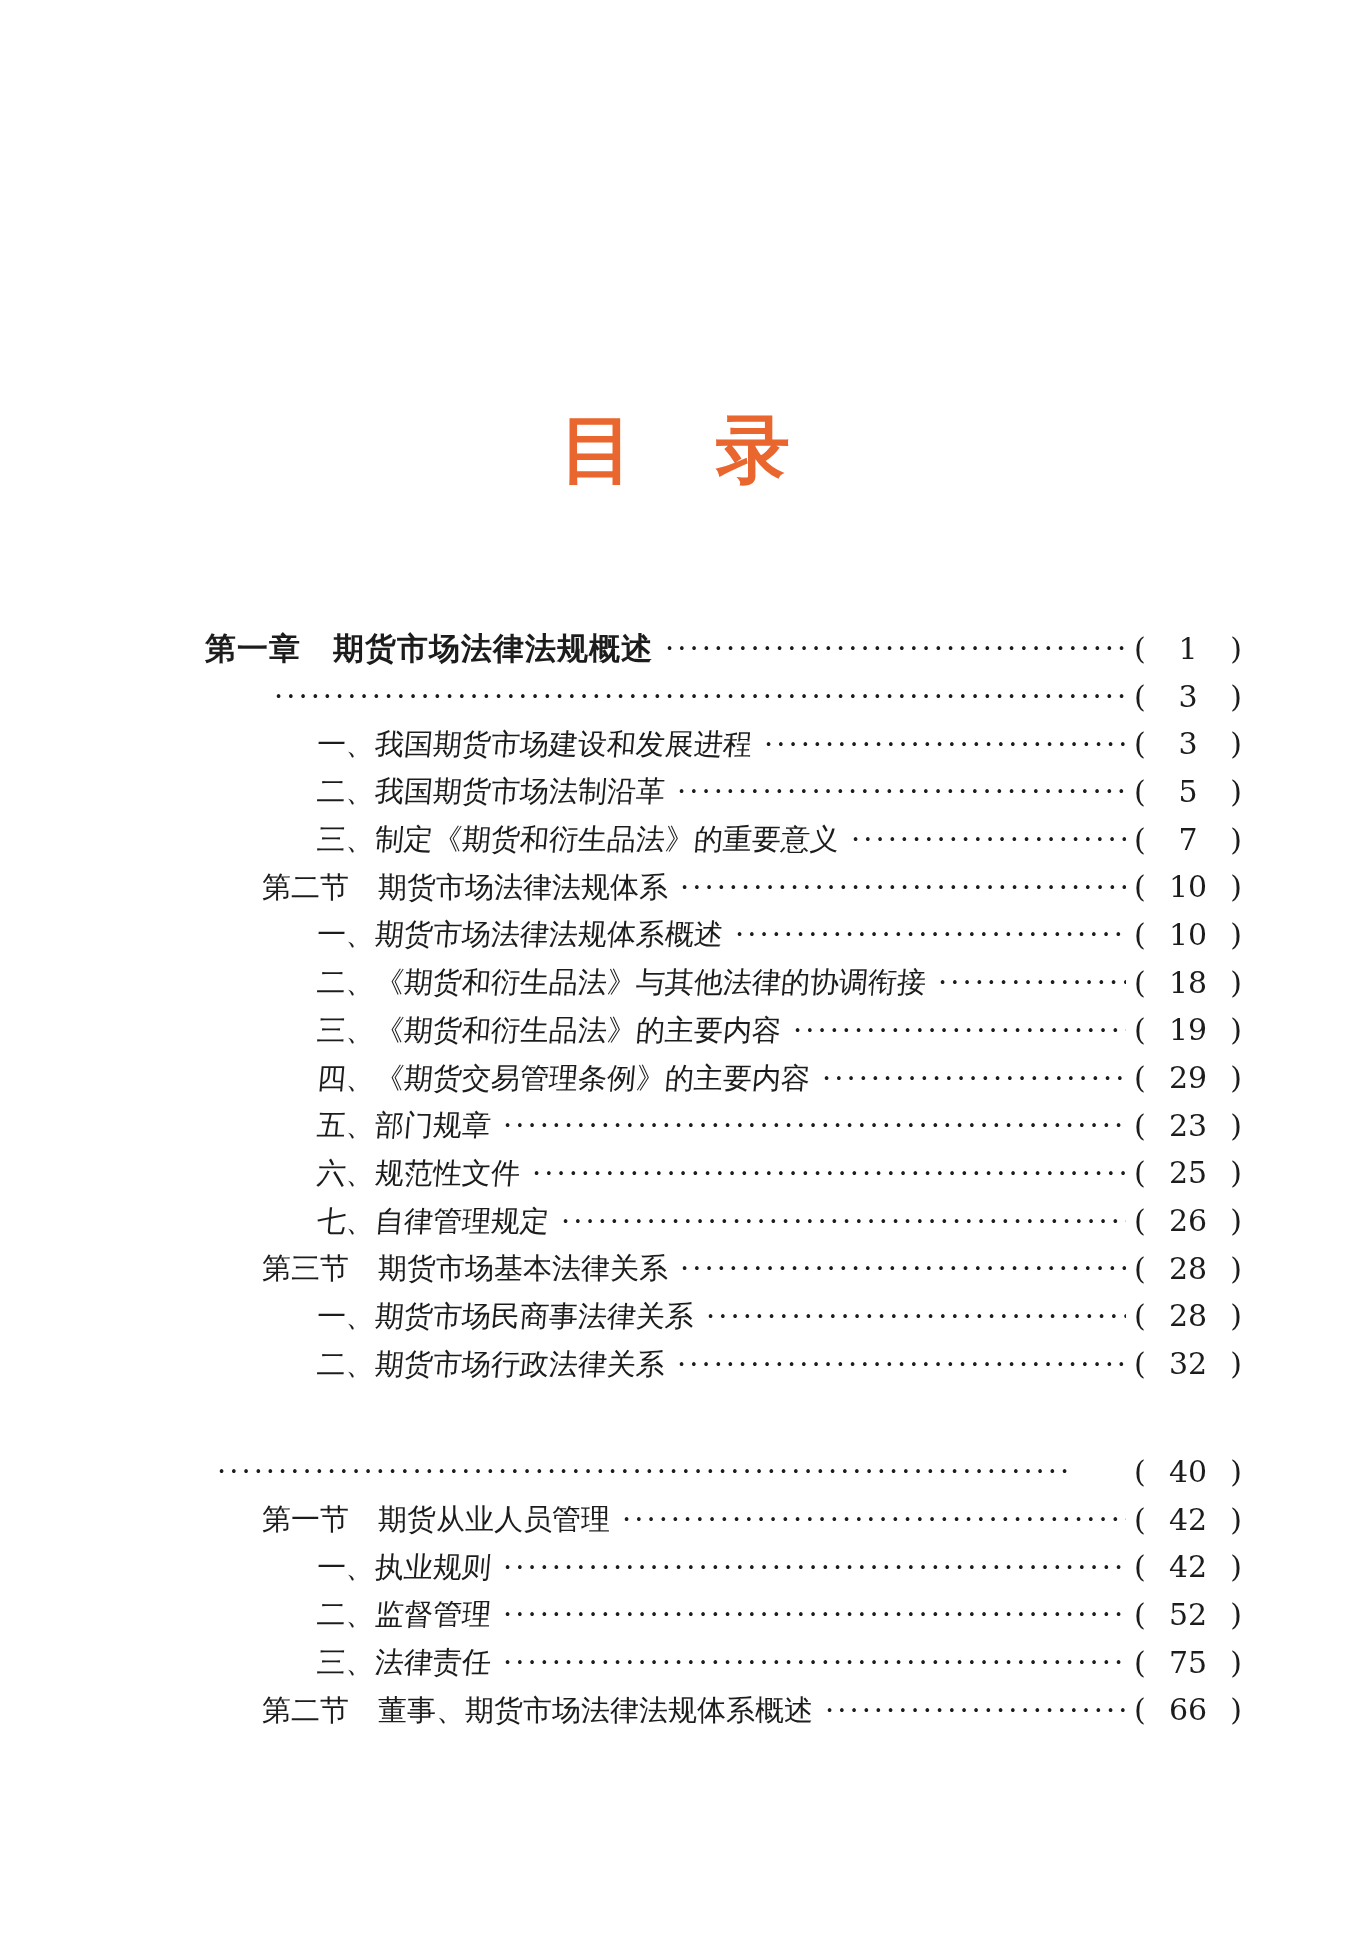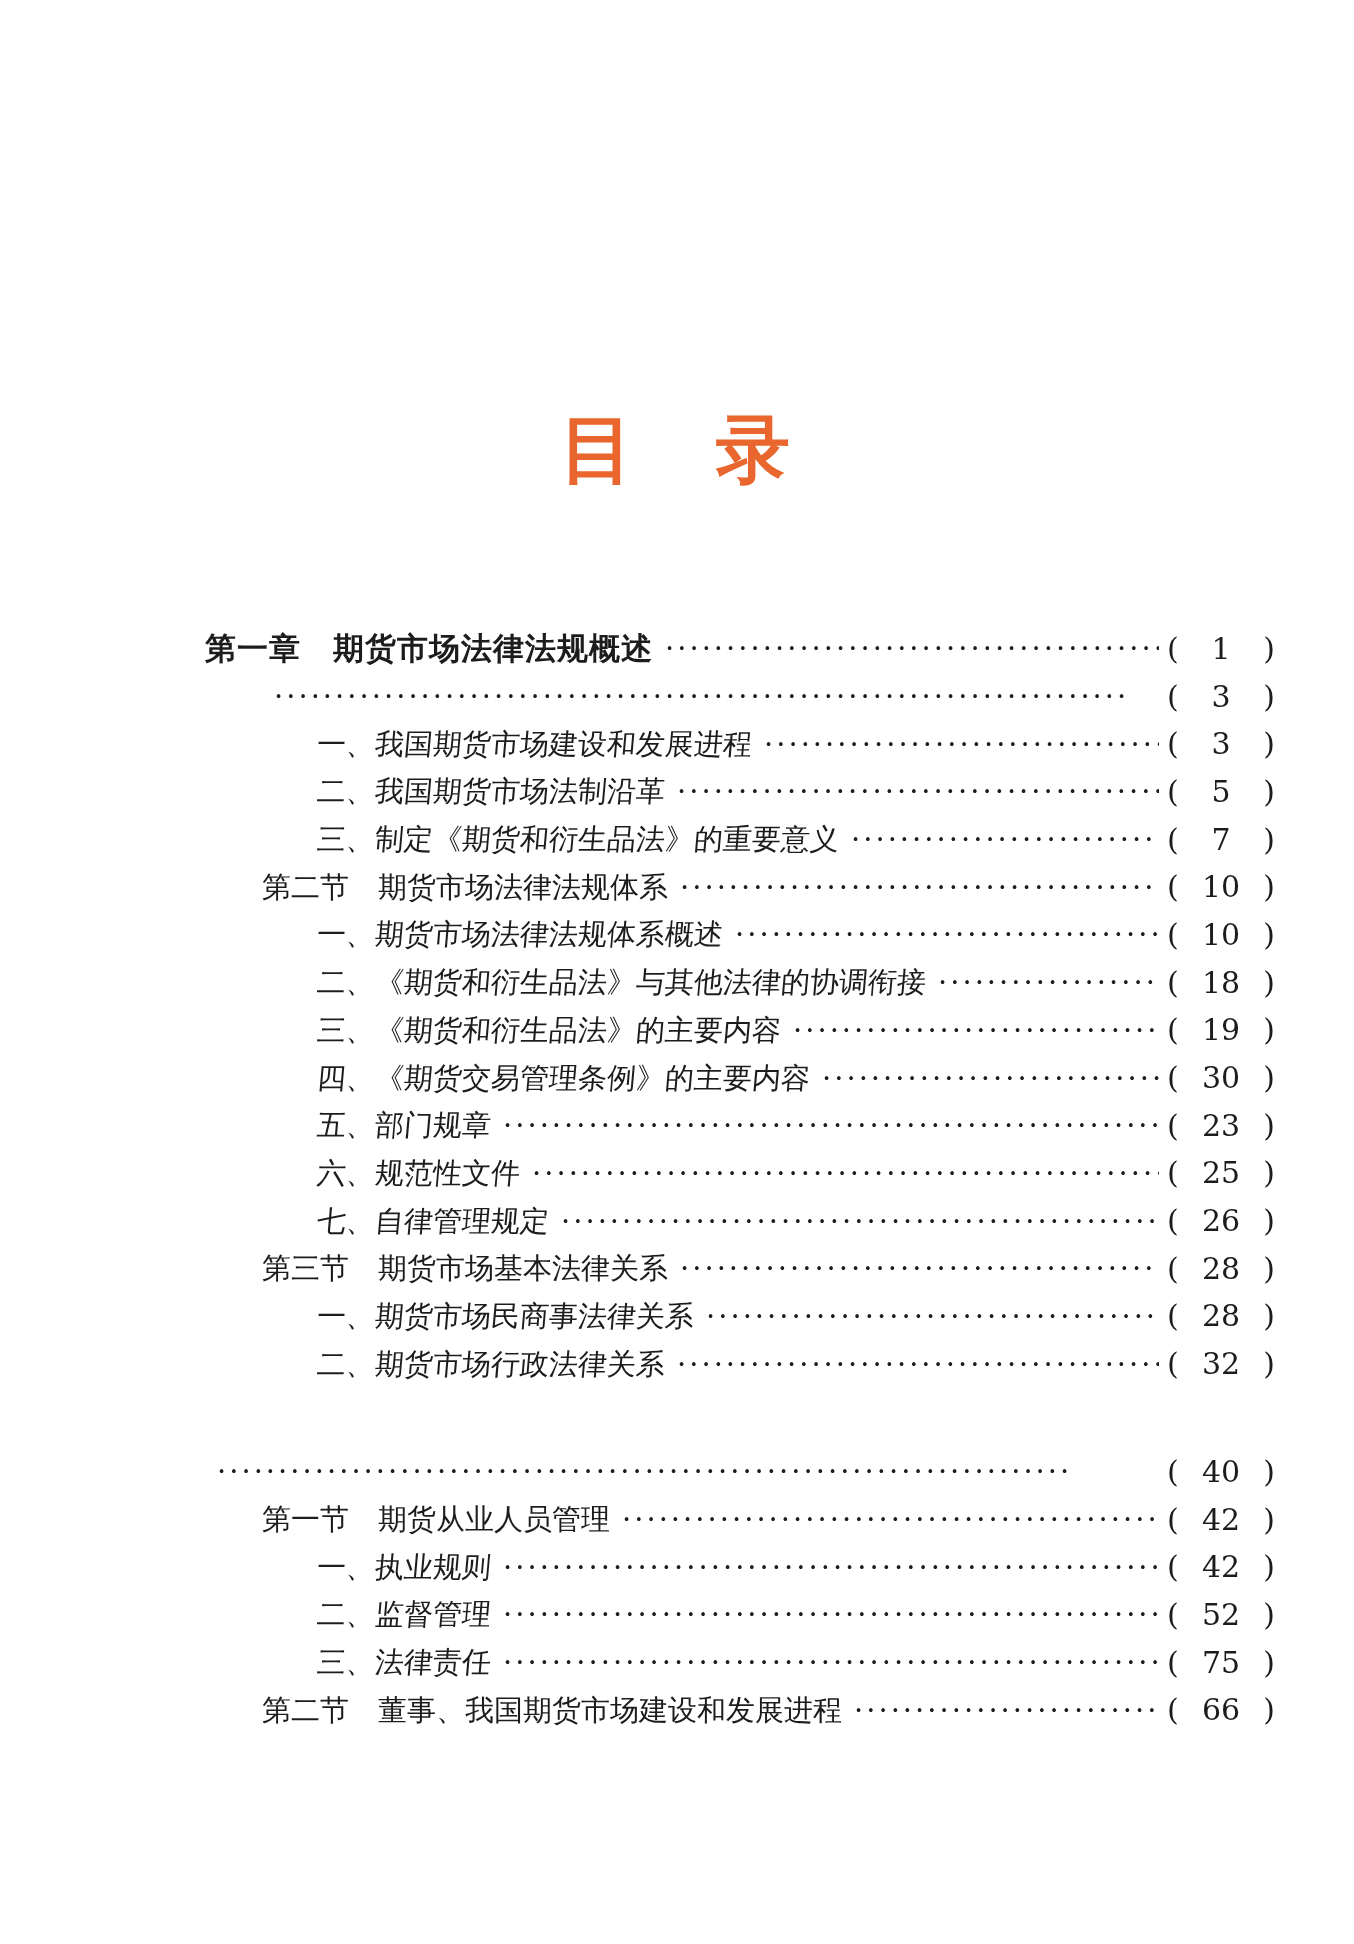--- a/index.html
+++ b/index.html
@@ -24,21 +24,21 @@
     font-family: "DejaVu Serif", serif;
     letter-spacing: 4px;
   }
   .toc {
     margin-top: 130px;
   }
   .toc-row {
     display: flex;
     align-items: center;
     height: 47.7px;
-    padding-right: 79px;
+    padding-right: 112px;
     font-size: 29px;
     line-height: 1;
   }
   .toc-row.level-chapter {
     padding-left: 205px;
     font-size: 31px;
     font-weight: bold;
     font-family: "DejaVu Sans", sans-serif;
     letter-spacing: 1px;
   }
@@ -165,21 +165,21 @@
           <span>(</span>
           <span>19</span>
           <span>)</span>
         </span>
   </div>
       <div class="toc-row level-item">
     <span class="toc-label">四、《期货交易管理条例》的主要内容</span>
     <span class="dot-leader">······································································</span>
     <span class="page-num">
           <span>(</span>
-          <span>30</span>
+          <span>29</span>
           <span>)</span>
         </span>
   </div>
       <div class="toc-row level-item">
     <span class="toc-label">五、部门规章</span>
     <span class="dot-leader">······································································</span>
     <span class="page-num">
           <span>(</span>
           <span>23</span>
           <span>)</span>
@@ -269,21 +269,21 @@
       <div class="toc-row level-item">
     <span class="toc-label">三、法律责任</span>
     <span class="dot-leader">······································································</span>
     <span class="page-num">
           <span>(</span>
           <span>75</span>
           <span>)</span>
         </span>
   </div>
       <div class="toc-row level-section">
-    <span class="toc-label">第二节　董事、我国期货市场建设和发展进程</span>
+    <span class="toc-label">第二节　董事、期货市场法律法规体系概述</span>
     <span class="dot-leader">······································································</span>
     <span class="page-num">
           <span>(</span>
           <span>66</span>
           <span>)</span>
         </span>
   </div>
     </div>
 </div>
 

